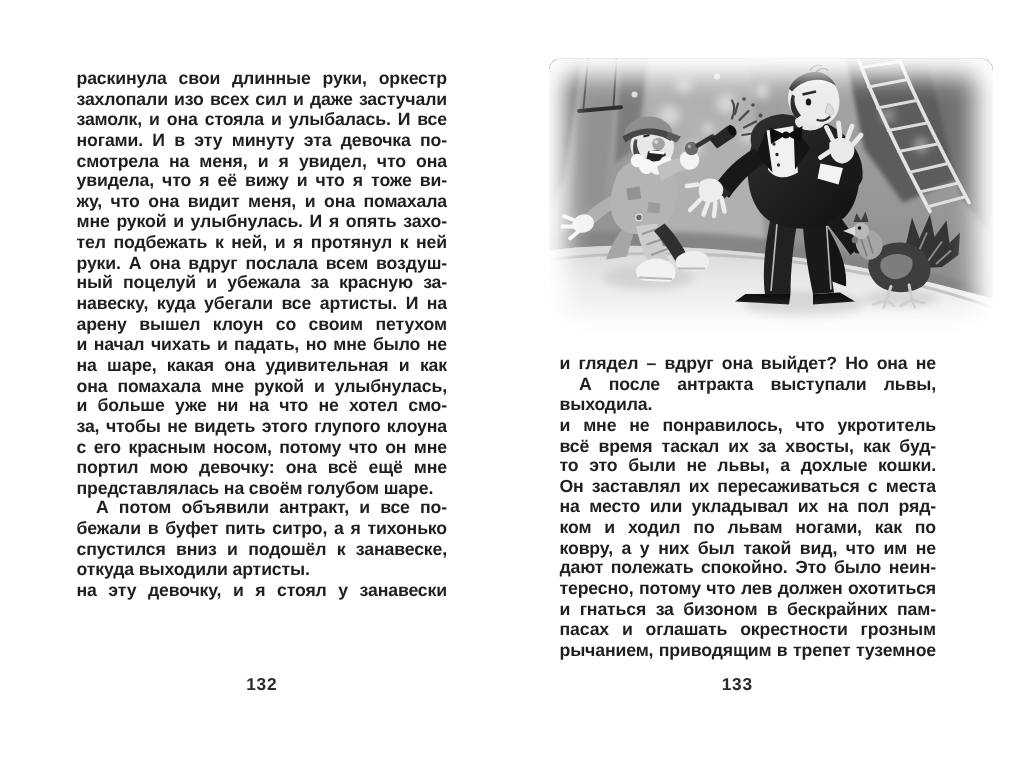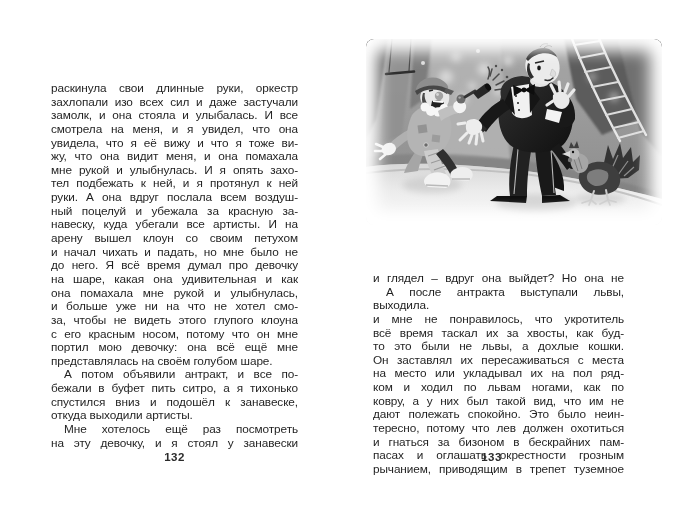--- a/index.html
+++ b/index.html
@@ -5,23 +5,22 @@
   html,body{margin:0;padding:0;}
   body{
     width:674px;height:506px;
     background:var(--paper,#fff);
     font-family:"Liberation Sans", sans-serif;
     -webkit-font-smoothing:antialiased;
   }
   .spread{position:relative;width:674px;height:506px;background:var(--paper,#fff);overflow:hidden;}
   .text-col{
     position:absolute;
-    font-size:11.8px;font-weight:400;letter-spacing:-0.1px;
+    font-size:11.8px;font-weight:700;letter-spacing:-0.1px;
     color:var(--ink,#1f1f1f);
-    margin-top:36px;
   }
   .left-col{left:51px;top:46px;width:247px;}
   .right-col{left:373px;top:236px;width:251px;}
   .tline{
     height:13.65px;line-height:13.65px;overflow:hidden;
     text-align:justify;text-align-last:justify;
     white-space:normal;
   }
   .tline.end{text-align:left;text-align-last:left;}
   .tline.ind{text-indent:13px;}
@@ -46,43 +45,42 @@
 </head>
 <body>
 
 <div class="spread">
 
   <section>
     <div class="text-col left-col">
         <div class="tline">раскинула свои длинные руки, оркестр</div>
         <div class="tline">захлопали изо всех сил и даже застучали</div>
         <div class="tline">замолк, и она стояла и улыбалась. И все</div>
+        <div class="tline">ногами. И в эту минуту эта девочка по-</div>
         <div class="tline">смотрела на меня, и я увидел, что она</div>
         <div class="tline">увидела, что я её вижу и что я тоже ви-</div>
         <div class="tline">жу, что она видит меня, и она помахала</div>
         <div class="tline">мне рукой и улыбнулась. И я опять захо-</div>
         <div class="tline">тел подбежать к ней, и я протянул к ней</div>
         <div class="tline">руки. А она вдруг послала всем воздуш-</div>
         <div class="tline">ный поцелуй и убежала за красную за-</div>
         <div class="tline">навеску, куда убегали все артисты. И на</div>
         <div class="tline">арену вышел клоун со своим петухом</div>
         <div class="tline">и начал чихать и падать, но мне было не</div>
-        <div class="tline">до него. Я всё время думал про девочку</div>
         <div class="tline">на шаре, какая она удивительная и как</div>
         <div class="tline">она помахала мне рукой и улыбнулась,</div>
         <div class="tline">и больше уже ни на что не хотел смо-</div>
         <div class="tline">за, чтобы не видеть этого глупого клоуна</div>
         <div class="tline">с его красным носом, потому что он мне</div>
         <div class="tline">портил мою девочку: она всё ещё мне</div>
         <div class="tline end">представлялась на своём голубом шаре.</div>
         <div class="tline ind">А потом объявили антракт, и все по-</div>
         <div class="tline">бежали в буфет пить ситро, а я тихонько</div>
         <div class="tline">спустился вниз и подошёл к занавеске,</div>
         <div class="tline end">откуда выходили артисты.</div>
-        <div class="tline ind">Мне хотелось ещё раз посмотреть</div>
         <div class="tline">на эту девочку, и я стоял у занавески</div>
       </div>
     <div class="page-num left-num">132</div>
   </section>
 
   <section>
     <figure class="illustration" aria-label="Цирковая арена: клоун в кепке с клаксоном пугает толстого шпрехшталмейстера во фраке, рядом стоит петух; на заднем плане верёвочная лестница и трапеция">
       <svg viewBox="0 0 296 186" width="296" height="186" xmlns="http://www.w3.org/2000/svg">
         <defs>
           <linearGradient id="wallG" x1="0" y1="0" x2="0" y2="1">

